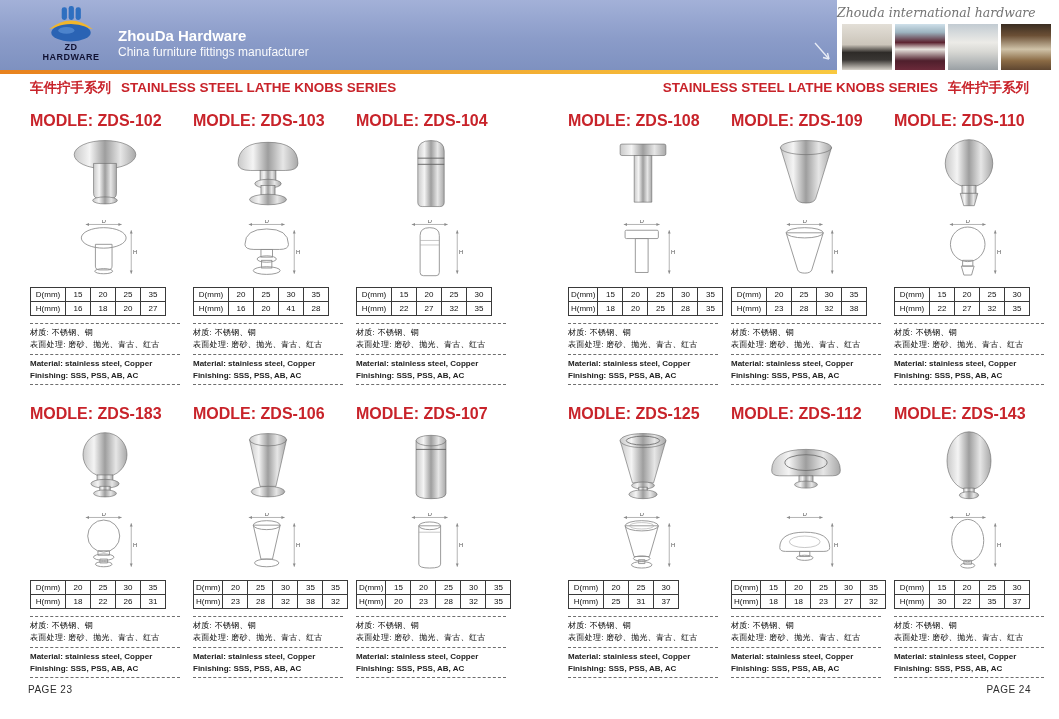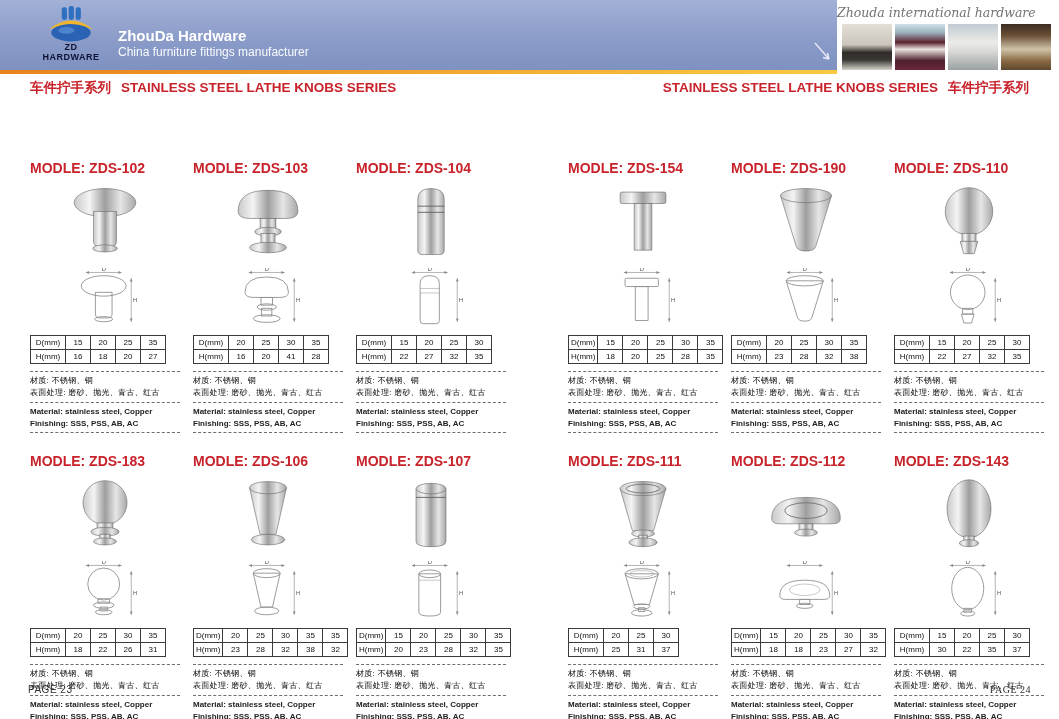--- a/index.html
+++ b/index.html
@@ -36,21 +36,21 @@
   
   .series-title{position:absolute;top:79px;font-size:13.5px;font-weight:bold;color:#c8232a;white-space:nowrap;}
   .series-title.left{left:30px;}
   .series-title.right{right:30px;}
   .series-title .gap{display:inline-block;width:10px;}
 
   
   .page-grid{position:absolute;top:112px;display:grid;grid-template-columns:repeat(3,150px);
              column-gap:13px;row-gap:14px;}
   .product{width:150px;height:279px;}
-  .model{font-size:14px;font-weight:bold;color:#c8232a;height:14px;margin-bottom:3px;margin-top:48px;}
+  .model{font-size:16px;font-weight:bold;color:#c8232a;height:14px;margin-bottom:3px;}
   .photo{height:90px;display:flex;align-items:center;justify-content:center;}
   .photo svg{width:88px;height:88px;}
   .photo .s{fill:url(#metal);stroke:#6a6a6a;stroke-width:.7;}
   .photo .ln{stroke:#5e5e5e;stroke-width:1;fill:none;}
   .photo .ln2{stroke:#6f6f6f;stroke-width:1;fill:none;}
   .drawing{height:66px;display:flex;align-items:center;justify-content:center;}
   .drawing svg{width:72px;height:64px;}
   .drawing .s{fill:none;stroke:#8f8f8f;stroke-width:1.4;}
   .drawing .ln,.drawing .ln2{stroke:#a8a8a8;stroke-width:1;fill:none;}
   .dims line{stroke:#8a8a8a;stroke-width:1;}
@@ -63,21 +63,21 @@
   .dims-table td{min-width:20px;}
   .mat-block{margin-top:7px;}
   .dash{border-top:1px dashed #6e6e6e;margin:3px 0;}
   .cn-line{font-size:8px;color:#000;line-height:1.5;letter-spacing:.3px;}
   .en-line{font-size:8px;color:#222;line-height:1.45;font-weight:bold;}
 
   
   .page-label{position:absolute;top:684px;font-size:10px;color:#2e2e2e;
       font-family:"Liberation Sans",sans-serif;letter-spacing:.5px;}
   .page-label.left{left:28px;}
-  .page-label.right{right:28px;font-family:Liberation Serif, serif;}
+  .page-label.right{right:28px;}
 </style>
 </head>
 <body>
 
 <svg width="0" height="0" style="position:absolute" aria-hidden="true">
   <defs>
     <linearGradient id="metal" x1="0" y1="0" x2="1" y2="0">
       <stop offset="0" stop-color="#c9c9c9"></stop>
       <stop offset="0.25" stop-color="#f4f4f4"></stop>
       <stop offset="0.5" stop-color="#9e9e9e"></stop>
@@ -467,21 +467,21 @@
       <div class="cn-line">表面处理: 磨砂、抛光、青古、红古</div>
       <div class="dash"></div>
       <div class="en-line">Material: stainless steel,  Copper</div>
       <div class="en-line">Finishing: SSS, PSS, AB, AC</div>
       <div class="dash"></div>
     </div>
   </div>
 </div>
   <div class="page-grid" id="grid-1" style="left:568px">
   <div class="product">
-    <div class="model">MODLE: ZDS-154</div>
+    <div class="model">MODLE: ZDS-108</div>
     <div class="photo">
           <svg viewBox="0 0 100 100">
             <rect class="s" x="24" y="16" width="52" height="13" rx="2"></rect>
             <path class="s" d="M40,29 L40,82 L60,82 L60,29 Z"></path>
           </svg>
         </div>
     <div class="drawing">
           <svg viewBox="0 0 104 100">
             <rect class="s" x="24" y="16" width="52" height="13" rx="2"></rect>
             <path class="s" d="M40,29 L40,82 L60,82 L60,29 Z"></path>
@@ -522,21 +522,21 @@
       <div class="cn-line">材质: 不锈钢、铜</div>
       <div class="cn-line">表面处理: 磨砂、抛光、青古、红古</div>
       <div class="dash"></div>
       <div class="en-line">Material: stainless steel,  Copper</div>
       <div class="en-line">Finishing: SSS, PSS, AB, AC</div>
       <div class="dash"></div>
     </div>
   </div>
 
   <div class="product">
-    <div class="model">MODLE: ZDS-190</div>
+    <div class="model">MODLE: ZDS-109</div>
     <div class="photo">
           <svg viewBox="0 0 100 100">
             <path class="s" d="M21,20 L39,78 Q41,83 50,83 Q59,83 61,78 L79,20 Z"></path>
             <ellipse class="s" cx="50" cy="20" rx="29" ry="8"></ellipse>
           </svg>
         </div>
     <div class="drawing">
           <svg viewBox="0 0 104 100">
             <path class="s" d="M21,20 L39,78 Q41,83 50,83 Q59,83 61,78 L79,20 Z"></path>
             <ellipse class="s" cx="50" cy="20" rx="29" ry="8"></ellipse>
@@ -630,21 +630,21 @@
       <div class="cn-line">材质: 不锈钢、铜</div>
       <div class="cn-line">表面处理: 磨砂、抛光、青古、红古</div>
       <div class="dash"></div>
       <div class="en-line">Material: stainless steel,  Copper</div>
       <div class="en-line">Finishing: SSS, PSS, AB, AC</div>
       <div class="dash"></div>
     </div>
   </div>
 
   <div class="product">
-    <div class="model">MODLE: ZDS-111</div>
+    <div class="model">MODLE: ZDS-125</div>
     <div class="photo">
           <svg viewBox="0 0 100 100">
             <path class="s" d="M24,20 L38,68 L62,68 L76,20 Z"></path>
             <ellipse class="s" cx="50" cy="20" rx="26" ry="8"></ellipse>
             <ellipse class="ln2" cx="50" cy="20" rx="19" ry="5"></ellipse>
             <ellipse class="s" cx="50" cy="71" rx="13" ry="4"></ellipse>
             <path class="s" d="M45,73 L45,79 L55,79 L55,73 Z"></path>
             <ellipse class="s" cx="50" cy="81" rx="16" ry="5"></ellipse>
           </svg>
         </div>

